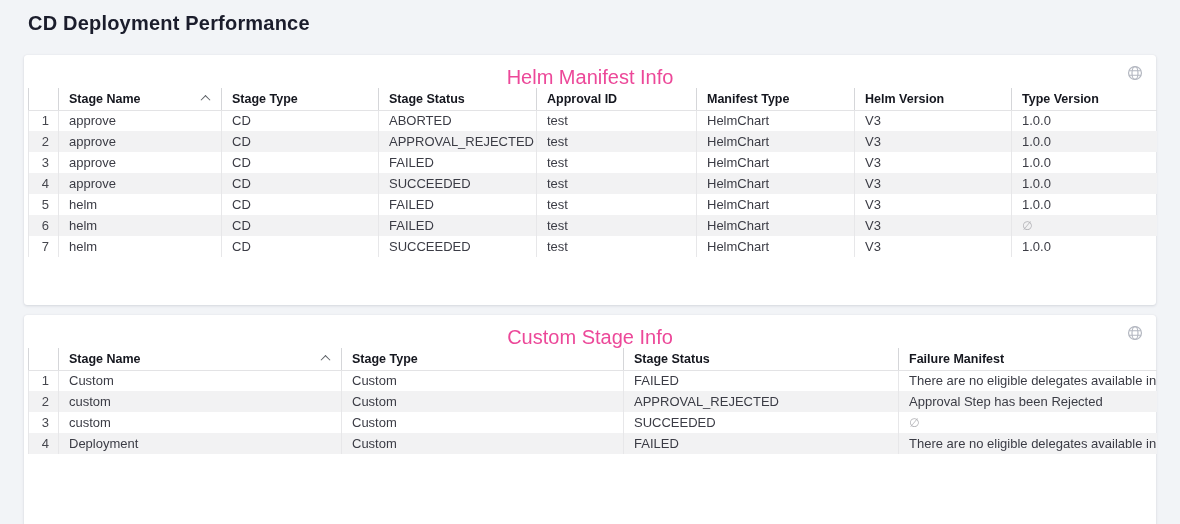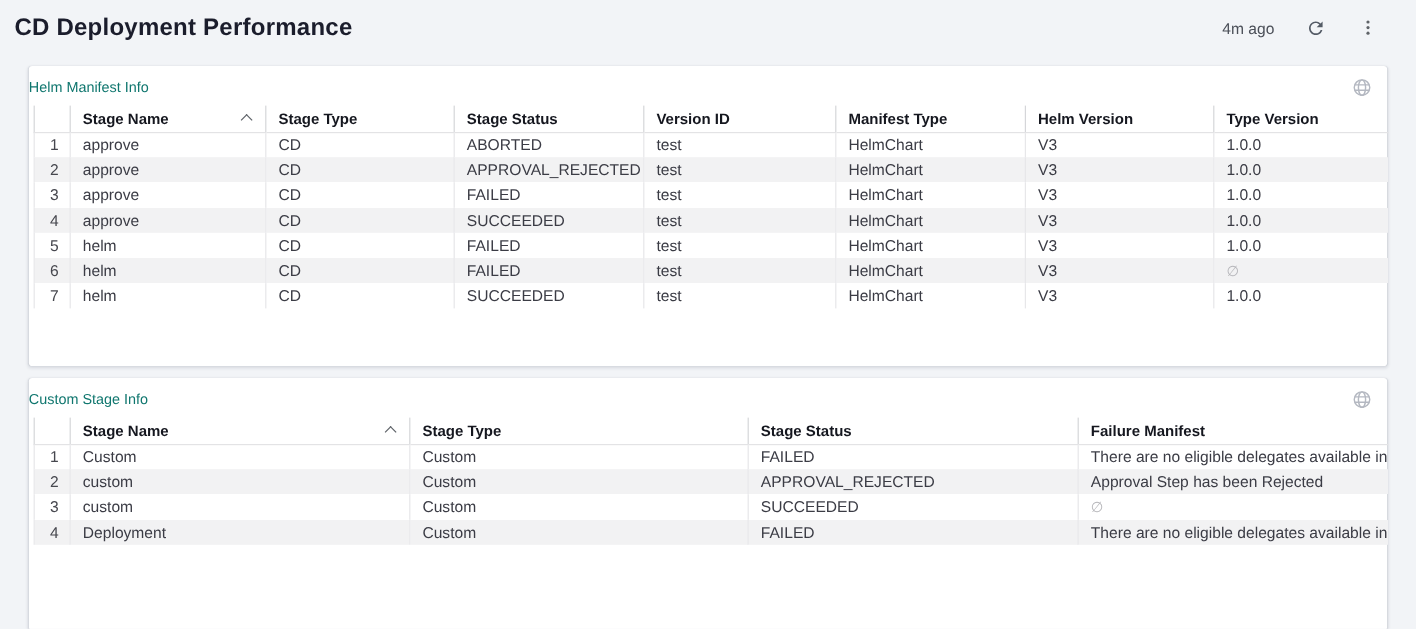--- a/index.html
+++ b/index.html
@@ -8,21 +8,21 @@
     background: #f2f4f7;
     font-family: "Liberation Sans", "DejaVu Sans", sans-serif;
     overflow: hidden;
     position: relative;
   }
   .topbar {
     height: 46px;
     display: flex;
     align-items: center;
     justify-content: space-between;
-    padding: 0 30px 0 12px;
+    padding: 0 30px 0 28px;
   }
   .page-title {
     font-size: 20px;
     font-weight: 700;
     color: #1b1d2c;
     letter-spacing: .2px;
   }
   .topbar-right { display: flex; align-items: center; gap: 24px; }
   .ago { font-size: 13px; color: #4b4f58; }
   .icon-btn {
@@ -33,23 +33,24 @@
     position: absolute;
     left: 24px;
     width: 1132px;
     background: #ffffff;
     border-radius: 3px;
     box-shadow: 0 1px 3px rgba(20,30,60,.13), 0 0 1px rgba(20,30,60,.10);
   }
   #tile-0 { top: 55px;  height: 250px; }
   #tile-1 { top: 315px; height: 213px; }
   .tile-title {
-    font-size: 12px;
+    text-align: center;
+    font-size: 20px;
     font-weight: 400;
-    color: #0f766e;
+    color: #ec4899;
     padding-top: 11px;
     height: 33px;
   }
   .globe {
     position: absolute;
     top: 9px;
     right: 12px;
   }
   table {
     border-collapse: collapse;
@@ -98,39 +99,20 @@
     border-left: 1px solid #e7e7e9;
   }
   tbody tr:nth-child(even) td { background: #f2f2f3; }
   .null-val { color: #b6b6ba; font-size: 12px; }
 </style>
 </head>
 <body>
 
 <div class="topbar">
   <div class="page-title">CD Deployment Performance</div>
-  <div class="topbar-right">
-    <span class="ago">4m ago</span>
-    <button class="icon-btn">
-      <span style="display:inline-flex">
-        <svg width="17" height="17" viewBox="0 0 24 24" fill="#545b66">
-            <path d="M17.65 6.35A7.96 7.96 0 0 0 12 4c-4.42 0-7.99 3.58-8 8s3.57 8 8 8c3.73 0 6.84-2.55 7.73-6h-2.08a5.99 5.99 0 0 1-5.65 4c-3.31 0-6-2.69-6-6s2.69-6 6-6c1.66 0 3.14.69 4.22 1.78L13 11h7V4l-2.35 2.35z"></path>
-          </svg>
-      </span>
-    </button>
-    <button class="icon-btn">
-      <span style="display:inline-flex">
-        <svg width="16" height="16" viewBox="0 0 24 24" fill="#5f6368">
-            <circle cx="12" cy="5" r="2"></circle>
-            <circle cx="12" cy="12" r="2"></circle>
-            <circle cx="12" cy="19" r="2"></circle>
-          </svg>
-      </span>
-    </button>
-  </div>
 </div>
 
 <div class="tile" id="tile-0">
   <div class="tile-title">Helm Manifest Info</div>
   <span class="globe">
     <svg width="18" height="18" viewBox="0 0 24 24" fill="none" stroke="#b4b8c1" stroke-width="1.6">
         <circle cx="12" cy="12" r="8.6"></circle>
         <ellipse cx="12" cy="12" rx="4" ry="8.6"></ellipse>
         <path d="M4.1 9h15.8M4.1 15h15.8"></path>
       </svg>
@@ -160,21 +142,21 @@
               <span>Stage Type</span>
             </div>
           </th>
           <th>
             <div class="th-inner">
               <span>Stage Status</span>
             </div>
           </th>
           <th>
             <div class="th-inner">
-              <span>Version ID</span>
+              <span>Approval ID</span>
             </div>
           </th>
           <th>
             <div class="th-inner">
               <span>Manifest Type</span>
             </div>
           </th>
           <th>
             <div class="th-inner">
               <span>Helm Version</span>

